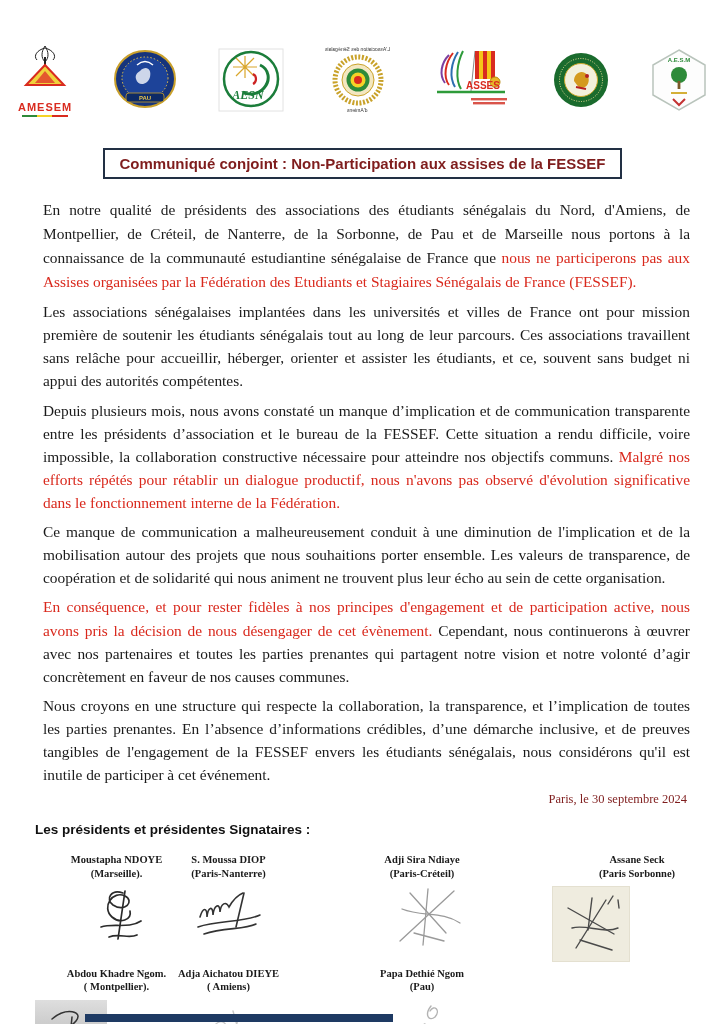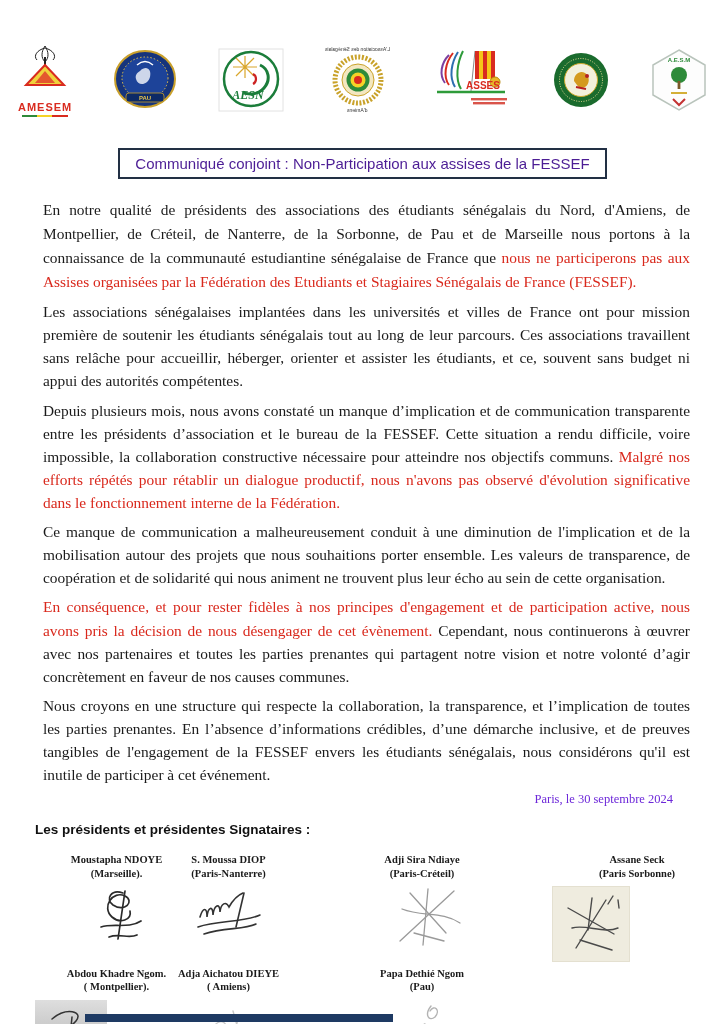--- a/index.html
+++ b/index.html
@@ -13,30 +13,30 @@
   .amesem-word{font-family:"Liberation Sans",sans-serif;font-weight:bold;
                font-size:11px;color:#d92b1f;letter-spacing:1px;margin-top:12px;}
   .tricolor{width:46px;height:2px;margin-top:2px;
             background:linear-gradient(90deg,#2e8b3a 0 33%,#f5d327 33% 66%,#d92b1f 66% 100%);}
   .tiny-mirror{font-family:"Liberation Sans",sans-serif;font-size:5px;color:#333;
                transform:scaleX(-1);white-space:nowrap;margin:1px 0;}
 
   
   .title-wrap{display:flex;justify-content:center;margin-top:22px;}
   .title-box{border:2px solid #223044;padding:5px 15px;
-             font-family:"Liberation Sans",sans-serif;font-weight:normal;
-             font-size:15px;color:#4c1d95;}
+             font-family:"Liberation Sans",sans-serif;font-weight:bold;
+             font-size:15px;color:#7f1d1d;}
 
   
   .body{margin:19px 35px 0 35px;font-size:15.4px;text-align:justify;}
   .para{margin:0 0 6px 8px;line-height:1.5;}
   .para.first{line-height:1.56;}
   .red{color:#d9281c;}
 
-  .date{ text-align:right;margin:4px 52px 0 0;font-size:12.5px;color:#6d28d9;}
+  .date{ text-align:right;margin:4px 38px 0 0;font-size:12.5px;color:#7f1d1d;}
 
   .sig-heading{margin:15px 0 0 35px;font-family:"Liberation Sans",sans-serif;
                font-weight:bold;font-size:13.5px;color:#111;}
 
   
   .sig-grid{display:grid;grid-template-columns:117px 107px 280px 150px;
             margin:16px 0 0 58px;row-gap:6px;}
   .sig-cell{display:flex;flex-direction:column;align-items:center;text-align:center;}
   .sig-name,.sig-loc{font-family:Liberation Serif, serif;font-weight:bold;
             font-size:10.5px;color:#1a1a1a;line-height:1.3;white-space:nowrap;text-align:center;}

